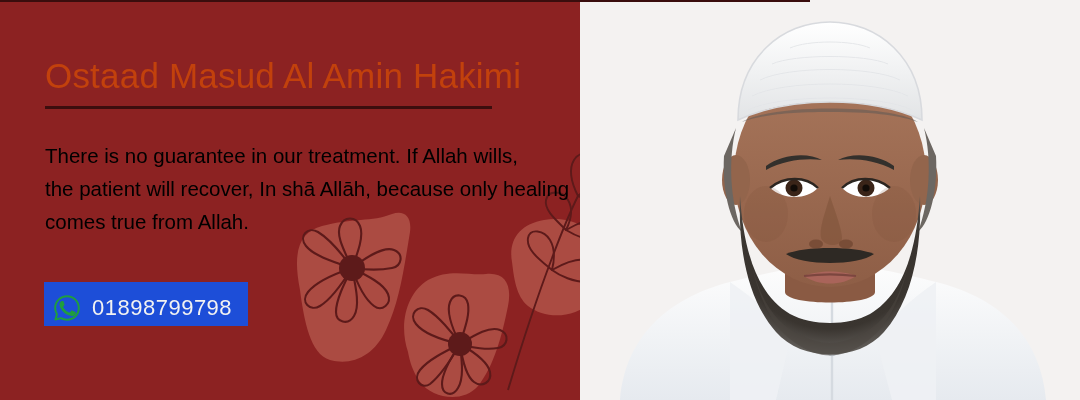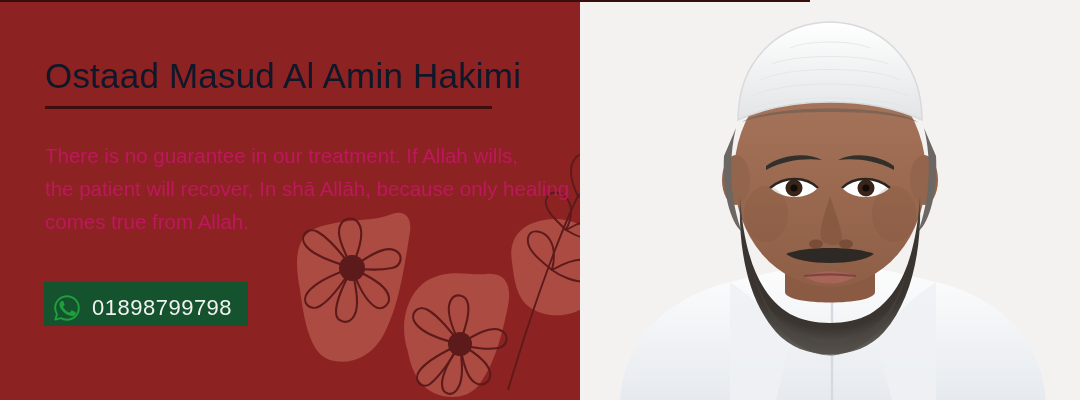--- a/index.html
+++ b/index.html
@@ -55,50 +55,50 @@
     top: 0;
     z-index: 4;
     width: 640px;
   }
 
   .title {
     margin: 0;
     padding-top: 57px;
     font-size: 35px;
     font-weight: 400;
-    color: #0f172a;
+    color: #c2410c;
     letter-spacing: 0.2px;
     line-height: 1.1;
     white-space: nowrap;
   }
   .title-rule {
     width: 447px;
     height: 3px;
     background: #3c0e0e;
     margin-top: 10px;
   }
 
   .quote {
     margin: 0;
     padding-top: 30px;
     font-size: 20.5px;
     line-height: 33px;
-    color: #be185d;
+    color: #000000;
     font-weight: 400;
   }
   .quote .line { display: block; white-space: nowrap; }
 
   
   .wa-badge {
     position: absolute;
     left: 44px;
     top: 282px;
     height: 44px;
     box-sizing: border-box;
-    background: #14532d;
+    background: #1d4ed8;
     display: flex;
     align-items: center;
     padding: 8px 16px 0 8px;
     z-index: 5;
   }
   .wa-icon { width: 30px; height: 30px; display: block; flex: 0 0 auto; }
   .wa-number {
     color: #f2f2f2;
     font-size: 22px;
     letter-spacing: 0.5px;

